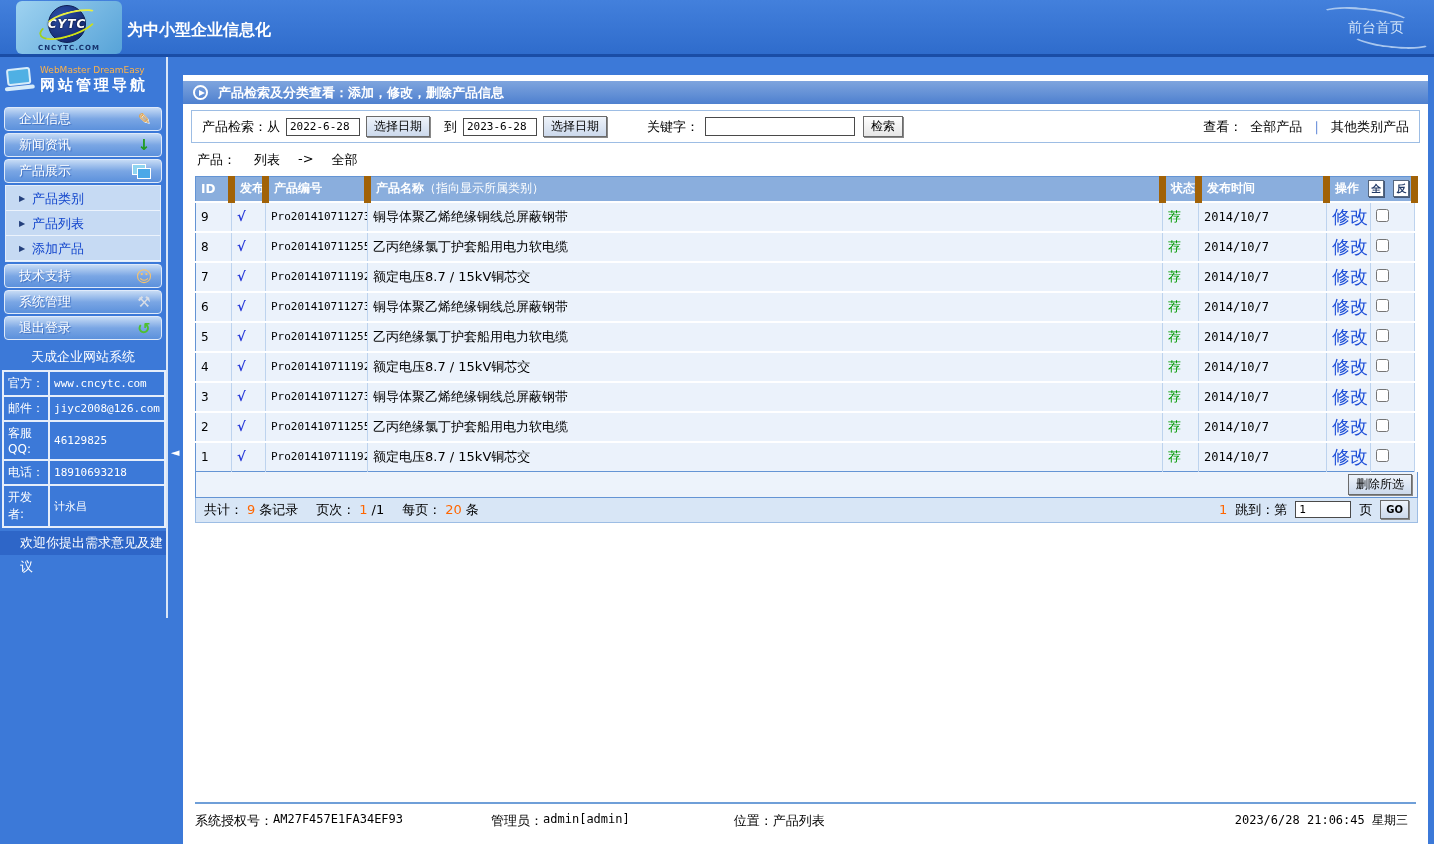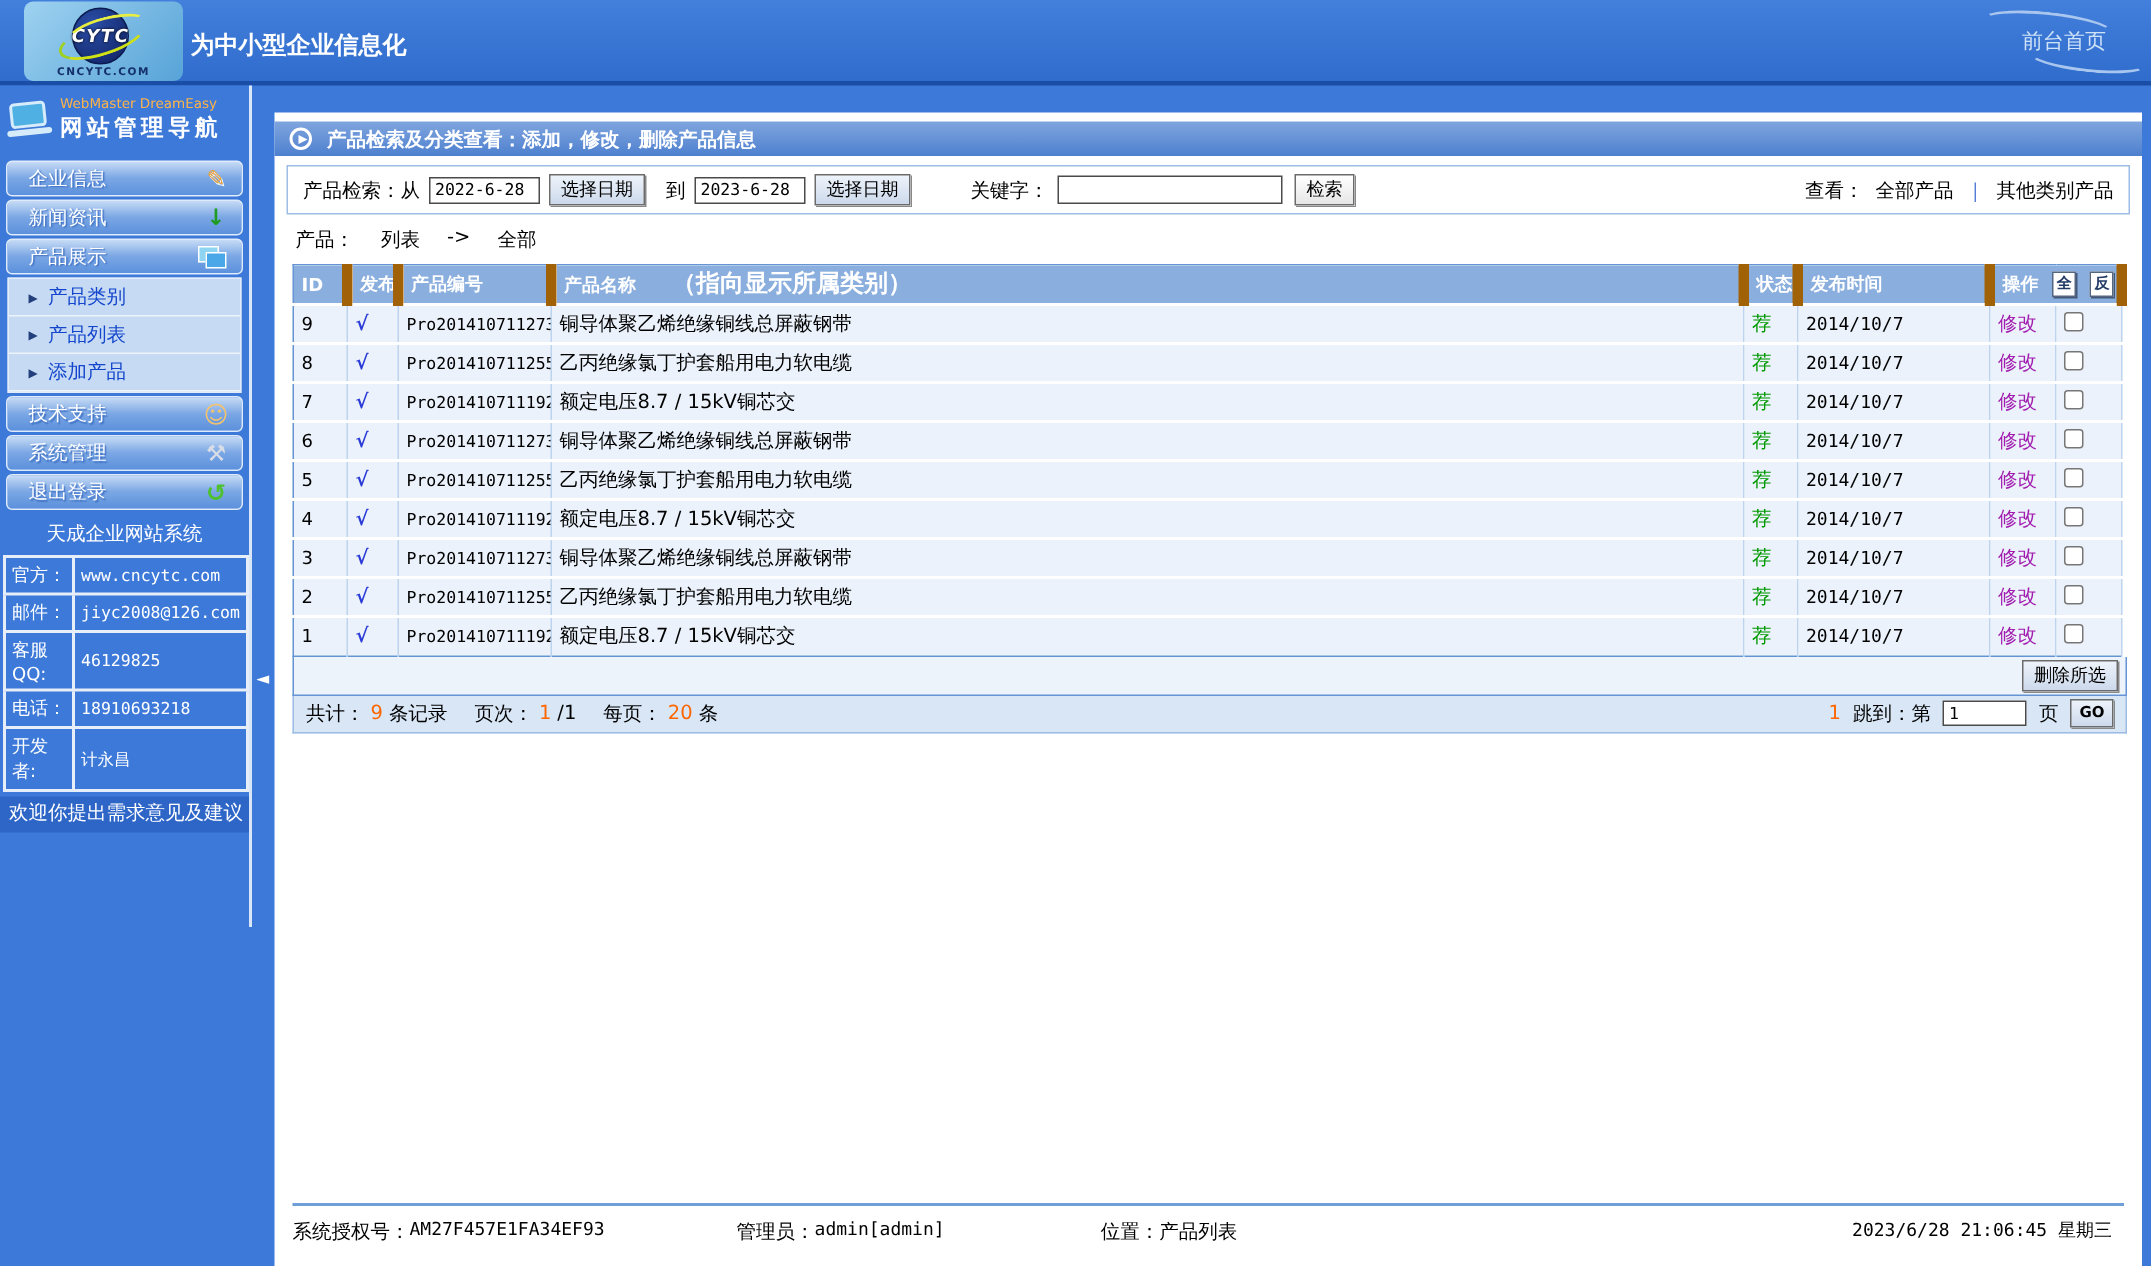--- a/index.html
+++ b/index.html
@@ -68,21 +68,21 @@
   .sub-item { height:25px; line-height:25px; padding-left:26px; position:relative;
     color:#1346cc; font-size:13px; border-bottom:1px solid #ecf3fc; cursor:pointer; }
   .sub-item .marker { position:absolute; left:13px; top:0; font-size:8px; color:#24407c; }
 
   .info-title { height:26px; line-height:26px; text-align:center; color:#fff;
     font-size:13px; margin-top:4px; }
   .info-table { width:164px; margin:0 2px; border-collapse:collapse; }
   .info-table td { border:2px solid #e6eefa; color:#fff; font-size:12px; padding:3px 4px; }
   .info-table td.lab { width:52px; }
   .info-table td.val { font-family:"DejaVu Sans Mono", monospace; font-size:11px; }
-  .sidebar-footer { margin-top:3px; height:24px; line-height:24px; padding-left:6px;
+  .sidebar-footer { margin-top:3px; height:24px; line-height:24px; padding-left:20px;
     background:#2e66c8; color:#fff; font-size:13px; }
 
   .collapse-handle { position:absolute; left:171px; top:446px; color:#fff; font-size:11px; cursor:pointer; }
 
   
   .main { position:absolute; left:183px; top:75px; width:1245px; height:769px; background:#fff; }
   .main-title { margin-top:6px; height:23px; background:linear-gradient(#7fa5de,#4e80cf);
     color:#fff; font-weight:bold; font-size:13px; display:flex; align-items:center;
     gap:10px; padding-left:10px; }
   .play-icon { width:15px; height:15px; border:2px solid #fff; border-radius:50%;
@@ -107,30 +107,30 @@
   .breadcrumb { margin:8px 0 0 14px; font-size:13px; display:flex; gap:18px; }
 
   .product-table { margin:7px 10px 0 12px; width:1223px; border-collapse:collapse;
     border:1px solid #6494d4; font-size:12px; table-layout:fixed; }
   .product-table th { background:#8aaedd; color:#fff; font-weight:bold; text-align:left;
     height:25px; padding:2px 5px; border-right:7px solid #a16207; white-space:nowrap; overflow:hidden; }
   .product-table td { background:#ebf2fb; height:26px; padding:2px 5px;
     border-right:1px solid #bdd3ee; border-top:2px solid #fff; white-space:nowrap; overflow:hidden; }
   .c-id { width:36px; } .c-pub { width:34px; } .c-code { width:102px; }
   .c-status { width:36px; } .c-time { width:128px;margin-top:16px; } .c-action { width:50px; } .c-check { width:38px; }
-  th .note { font-weight:bold; font-size:16px;margin-left:24px; }
+  th .note { font-weight:normal; font-size:12px; }
   .mini-btn { display:inline-block; width:16px; height:17px; background:#fff; color:#223a66;
     border:1px solid #55677f; font-size:10px; line-height:15px; text-align:center;
     margin-left:5px; cursor:pointer; box-shadow:1px 1px 0 #44597a; vertical-align:middle; }
   .check { color:#2a3bd8; font-style:italic; font-weight:bold; font-size:13px; }
   td.c-code { font-family:"DejaVu Sans Mono",monospace; font-size:11px; }
   td.c-name { font-size:13px; cursor:pointer; }
   td.c-status { color:#009900; font-size:13px; }
   td.c-time { font-family:"DejaVu Sans Mono",monospace; font-size:12px; }
-  td.c-action { color:#a21caf; font-size:13px; cursor:pointer; }
+  td.c-action { color:#1d4ed8; font-size:18px; cursor:pointer; }
   td.c-check input { width:13px; height:13px; }
 
   .delete-row { margin:0 10px 0 12px; width:1223px; height:26px; background:#edf3fb;
     border:1px solid #6494d4; border-top:none; text-align:right; padding:2px 5px 0 0; }
   .pager { margin:0 10px 0 12px; width:1223px; height:25px; background:#d8e6f6;
     border:1px solid #9dbde4; border-top:none; display:flex; align-items:center;
     padding:0 8px; font-size:13px; gap:4px; }
   .orange { color:#ff6600; }
   .pager .right { margin-left:auto; display:flex; align-items:center; gap:8px; }
   .inp.jump { width:56px; height:17px; }

